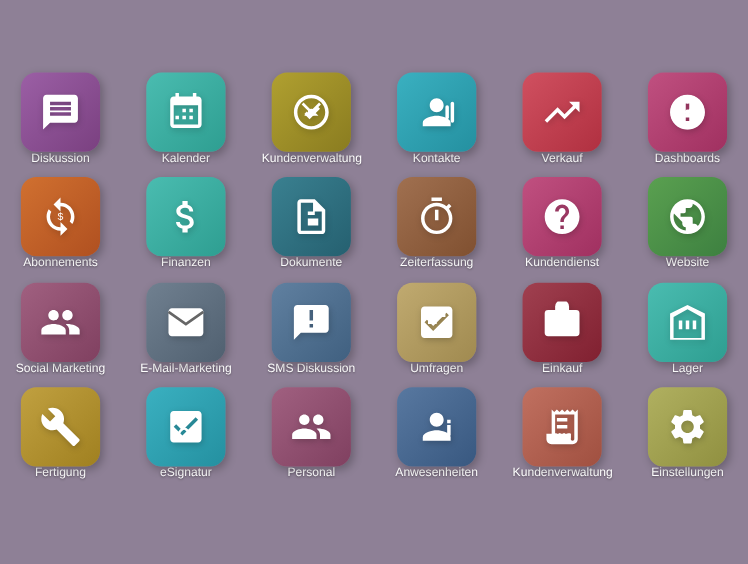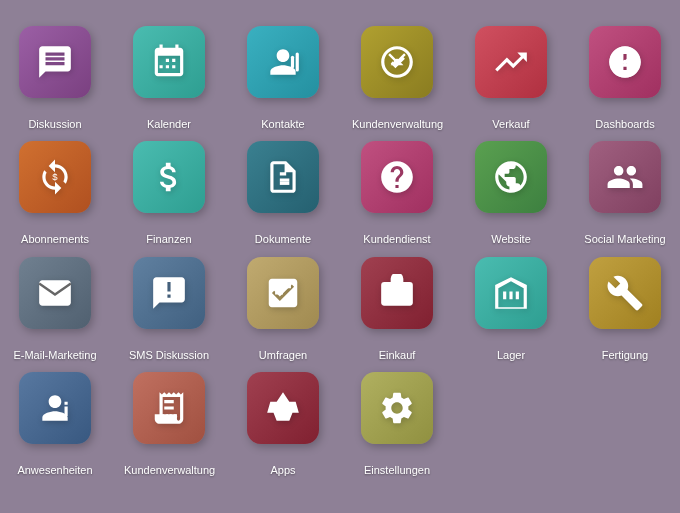--- a/index.html
+++ b/index.html
@@ -17,21 +17,21 @@
       display: grid;
       grid-template-columns: repeat(6, 100px);
       grid-template-rows: repeat(5, auto);
       gap: 10px 14px;
       padding: 18px;
     }
     .app-item {
       display: flex;
       flex-direction: column;
       align-items: center;
-      gap: 20px;
+      gap: 0;
       cursor: pointer;
     }
     .app-icon {
       width: 72px;
       height: 72px;
       border-radius: 14px;
       display: flex;
       align-items: center;
       justify-content: center;
       position: relative;
@@ -88,39 +88,39 @@
     </div>
     <div class="app-item">
       <div class="app-icon c-teal">
         <svg viewBox="0 0 24 24">
           <path d="M19 3h-1V1h-2v2H8V1H6v2H5c-1.1 0-2 .9-2 2v14c0 1.1.9 2 2 2h14c1.1 0 2-.9 2-2V5c0-1.1-.9-2-2-2zm0 16H5V8h14v11zm-7-9h-2v2h2v-2zm4 0h-2v2h2v-2zm-8 4h-2v2h2v-2zm4 0h-2v2h2v-2zm4 0h-2v2h2v-2z"></path>
         </svg>
       </div>
       <span class="app-label">Kalender</span>
     </div>
     <div class="app-item">
-      <div class="app-icon c-blue-teal">
-        <svg viewBox="0 0 24 24">
-          <path d="M12 12c2.21 0 4-1.79 4-4s-1.79-4-4-4-4 1.79-4 4 1.79 4 4 4zm0 2c-2.67 0-8 1.34-8 4v2h16v-2c0-2.66-5.33-4-8-4z"></path>
-          <rect x="20" y="6" width="2" height="12" rx="1"></rect>
-          <rect x="17" y="8" width="2" height="8" rx="1"></rect>
-        </svg>
-      </div>
-      <span class="app-label">Kontakte</span>
-    </div>
-    <div class="app-item">
       <div class="app-icon c-olive">
         <svg viewBox="0 0 24 24">
           <path d="M12 2C6.48 2 2 6.48 2 12s4.48 10 10 10 10-4.48 10-10S17.52 2 12 2zm0 18c-4.41 0-8-3.59-8-8s3.59-8 8-8 8 3.59 8 8-3.59 8-8 8zm-1-4l-3-3 1.41-1.41L11 13.17l4.59-4.58L17 10l-6 6z"></path>
           <path d="M7 7l5 5 5-5" fill="none" stroke="white" stroke-width="1.5"></path>
           <circle cx="12" cy="12" r="2"></circle>
           <path d="M8 14s1-2 4-2 4 2 4 2"></path>
         </svg>
       </div>
       <span class="app-label">Kundenverwaltung</span>
+    </div>
+    <div class="app-item">
+      <div class="app-icon c-blue-teal">
+        <svg viewBox="0 0 24 24">
+          <path d="M12 12c2.21 0 4-1.79 4-4s-1.79-4-4-4-4 1.79-4 4 1.79 4 4 4zm0 2c-2.67 0-8 1.34-8 4v2h16v-2c0-2.66-5.33-4-8-4z"></path>
+          <rect x="20" y="6" width="2" height="12" rx="1"></rect>
+          <rect x="17" y="8" width="2" height="8" rx="1"></rect>
+        </svg>
+      </div>
+      <span class="app-label">Kontakte</span>
     </div>
     <div class="app-item">
       <div class="app-icon c-red">
         <svg viewBox="0 0 24 24">
           <path d="M16 6l2.29 2.29-4.88 4.88-4-4L2 16.59 3.41 18l6-6 4 4 6.3-6.29L22 12V6h-6z"></path>
         </svg>
       </div>
       <span class="app-label">Verkauf</span>
     </div>
     <div class="app-item">
@@ -155,20 +155,28 @@
     <div class="app-item">
       <div class="app-icon c-dark-teal">
         <svg viewBox="0 0 24 24">
           <path d="M14 2H6c-1.1 0-2 .9-2 2v16c0 1.1.9 2 2 2h12c1.1 0 2-.9 2-2V8l-6-6zm4 18H6V4h7v5h5v11zm-8-7h6v2H10zm0-4h4v2h-4z"></path>
           <path d="M10 15h6v2h-6z"></path>
         </svg>
       </div>
       <span class="app-label">Dokumente</span>
     </div>
     <div class="app-item">
+      <div class="app-icon c-brown">
+        <svg viewBox="0 0 24 24">
+          <path d="M15 1H9v2h6V1zm-4 13h2V8h-2v6zm8.03-6.61l1.42-1.42c-.43-.51-.9-.99-1.41-1.41l-1.42 1.42C16.07 4.74 14.12 4 12 4c-4.97 0-9 4.03-9 9s4.02 9 9 9 9-4.03 9-9c0-2.12-.74-4.07-1.97-5.61zM12 20c-3.87 0-7-3.13-7-7s3.13-7 7-7 7 3.13 7 7-3.13 7-7 7z"></path>
+        </svg>
+      </div>
+      <span class="app-label">Zeiterfassung</span>
+    </div>
+    <div class="app-item">
       <div class="app-icon c-pink">
         <svg viewBox="0 0 24 24">
           <path d="M12 2C6.48 2 2 6.48 2 12s4.48 10 10 10 10-4.48 10-10S17.52 2 12 2zm1 17h-2v-2h2v2zm2.07-7.75l-.9.92C13.45 12.9 13 13.5 13 15h-2v-.5c0-1.1.45-2.1 1.17-2.83l1.24-1.26c.37-.36.59-.86.59-1.41 0-1.1-.9-2-2-2s-2 .9-2 2H8c0-2.21 1.79-4 4-4s4 1.79 4 4c0 .88-.36 1.68-.93 2.25z"></path>
         </svg>
       </div>
       <span class="app-label">Kundendienst</span>
     </div>
     <div class="app-item">
       <div class="app-icon c-green">
         <svg viewBox="0 0 24 24">
@@ -232,47 +240,56 @@
     </div>
     <div class="app-item">
       <div class="app-icon c-gold">
         <svg viewBox="0 0 24 24">
           <path d="M22.7 19l-9.1-9.1c.9-2.3.4-5-1.5-6.9-2-2-5-2.4-7.4-1.3L9 6 6 9 1.6 4.7C.4 7.1.9 10.1 2.9 12.1c1.9 1.9 4.6 2.4 6.9 1.5l9.1 9.1c.4.4 1 .4 1.4 0l2.3-2.3c.5-.4.5-1.1.1-1.4z"></path>
         </svg>
       </div>
       <span class="app-label">Fertigung</span>
     </div>
     <div class="app-item">
+      <div class="app-icon c-blue-teal">
+        <svg viewBox="0 0 24 24">
+          <path d="M19 3H5c-1.1 0-2 .9-2 2v14c0 1.1.9 2 2 2h14c1.1 0 2-.9 2-2V5c0-1.1-.9-2-2-2zm-9 14l-5-5 1.41-1.41L10 14.17l7.59-7.59L19 8l-9 9z"></path>
+          <path d="M7 17c1-1 2-4 4-4s2 3 4 2" fill="none" stroke="white" stroke-width="1.5"></path>
+        </svg>
+      </div>
+      <span class="app-label">eSignatur</span>
+    </div>
+    <div class="app-item">
+      <div class="app-icon c-mauve">
+        <svg viewBox="0 0 24 24">
+          <path d="M16 11c1.66 0 2.99-1.34 2.99-3S17.66 5 16 5c-1.66 0-3 1.34-3 3s1.34 3 3 3zm-8 0c1.66 0 2.99-1.34 2.99-3S9.66 5 8 5C6.34 5 5 6.34 5 8s1.34 3 3 3zm0 2c-2.33 0-7 1.17-7 3.5V19h14v-2.5c0-2.33-4.67-3.5-7-3.5zm8 0c-.29 0-.62.02-.97.05 1.16.84 1.97 1.97 1.97 3.45V19h6v-2.5c0-2.33-4.67-3.5-7-3.5z"></path>
+        </svg>
+      </div>
+      <span class="app-label">Personal</span>
+    </div>
+    <div class="app-item">
       <div class="app-icon c-blue-gray">
         <svg viewBox="0 0 24 24">
           <path d="M12 12c2.21 0 4-1.79 4-4s-1.79-4-4-4-4 1.79-4 4 1.79 4 4 4zm0 2c-2.67 0-8 1.34-8 4v2h16v-2c0-2.66-5.33-4-8-4z"></path>
           <path d="M18 8h2v2h-2V8zm0 3h2v6h-2v-6z"></path>
         </svg>
       </div>
       <span class="app-label">Anwesenheiten</span>
     </div>
     <div class="app-item">
       <div class="app-icon c-coral">
         <svg viewBox="0 0 24 24">
           <path d="M19.5 3.5L18 2l-1.5 1.5L15 2l-1.5 1.5L12 2l-1.5 1.5L9 2 7.5 3.5 6 2v14H3v3c0 1.66 1.34 3 3 3h12c1.66 0 3-1.34 3-3V2l-1.5 1.5zM19 19c0 .55-.45 1-1 1s-1-.45-1-1v-3H8V5h11v14z"></path>
           <path d="M9 7h6v2H9zm0 4h6v2H9z"></path>
           <text x="12" y="19" text-anchor="middle" font-size="5" fill="white">0110</text>
         </svg>
       </div>
       <span class="app-label">Kundenverwaltung</span>
     </div>
     <div class="app-item">
-      <div class="app-icon c-burgundy">
-        <svg viewBox="0 0 24 24">
-          <path d="M12 2L8 8H4l-2 7h4l2 5h8l2-5h4l-2-7h-4L12 2z"></path>
-        </svg>
-      </div>
-      <span class="app-label">Apps</span>
-    </div>
-    <div class="app-item">
       <div class="app-icon c-khaki">
         <svg viewBox="0 0 24 24">
           <path d="M19.14,12.94c0.04-0.3,0.06-0.61,0.06-0.94c0-0.32-0.02-0.64-0.07-0.94l2.03-1.58c0.18-0.14,0.23-0.41,0.12-0.61 l-1.92-3.32c-0.12-0.22-0.37-0.29-0.59-0.22l-2.39,0.96c-0.5-0.38-1.03-0.7-1.62-0.94L14.4,2.81c-0.04-0.24-0.24-0.41-0.48-0.41 h-3.84c-0.24,0-0.43,0.17-0.47,0.41L9.25,5.35C8.66,5.59,8.12,5.92,7.63,6.29L5.24,5.33c-0.22-0.08-0.47,0-0.59,0.22L2.74,8.87 C2.62,9.08,2.66,9.34,2.86,9.48l2.03,1.58C4.84,11.36,4.8,11.69,4.8,12s0.02,0.64,0.07,0.94l-2.03,1.58 c-0.18,0.14-0.23,0.41-0.12,0.61l1.92,3.32c0.12,0.22,0.37,0.29,0.59,0.22l2.39-0.96c0.5,0.38,1.03,0.7,1.62,0.94l0.36,2.54 c0.05,0.24,0.24,0.41,0.48,0.41h3.84c0.24,0,0.44-0.17,0.47-0.41l0.36-2.54c0.59-0.24,1.13-0.56,1.62-0.94l2.39,0.96 c0.22,0.08,0.47,0,0.59-0.22l1.92-3.32c0.12-0.22,0.07-0.47-0.12-0.61L19.14,12.94z M12,15.6c-1.98,0-3.6-1.62-3.6-3.6 s1.62-3.6,3.6-3.6s3.6,1.62,3.6,3.6S13.98,15.6,12,15.6z"></path>
         </svg>
       </div>
       <span class="app-label">Einstellungen</span>
     </div>
   </div>
 
 </body></html>

